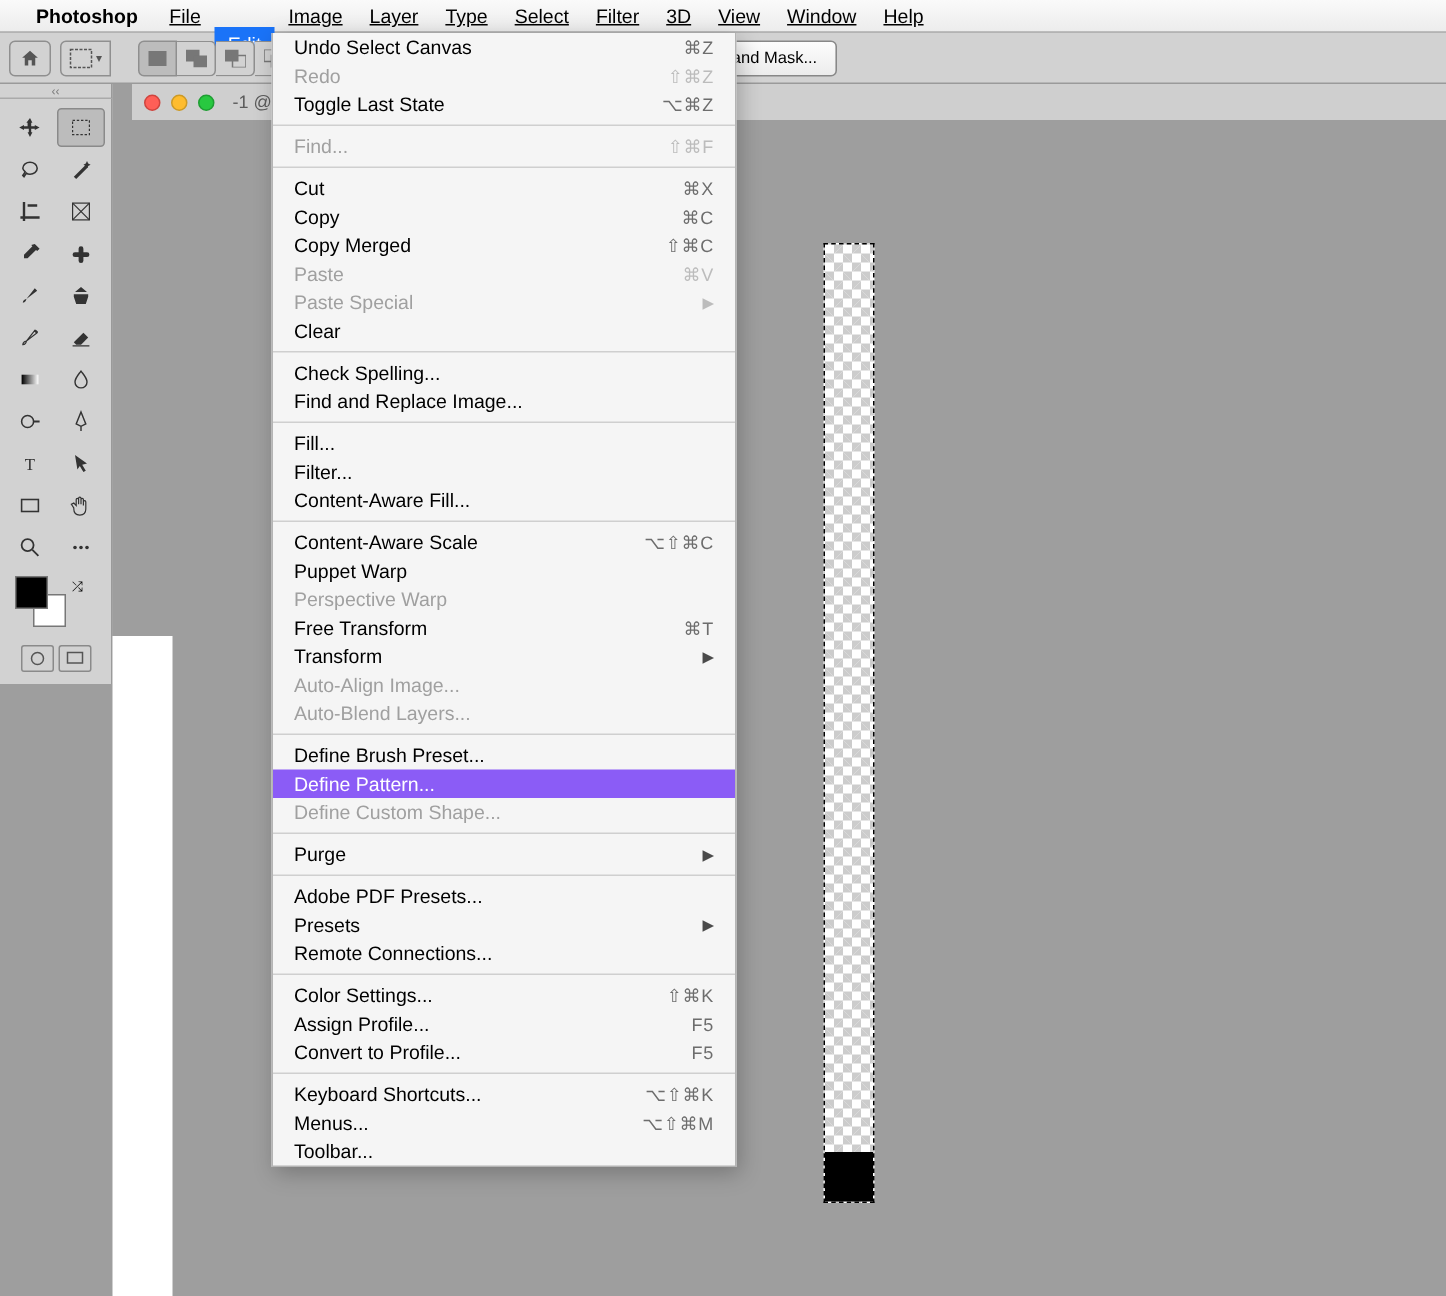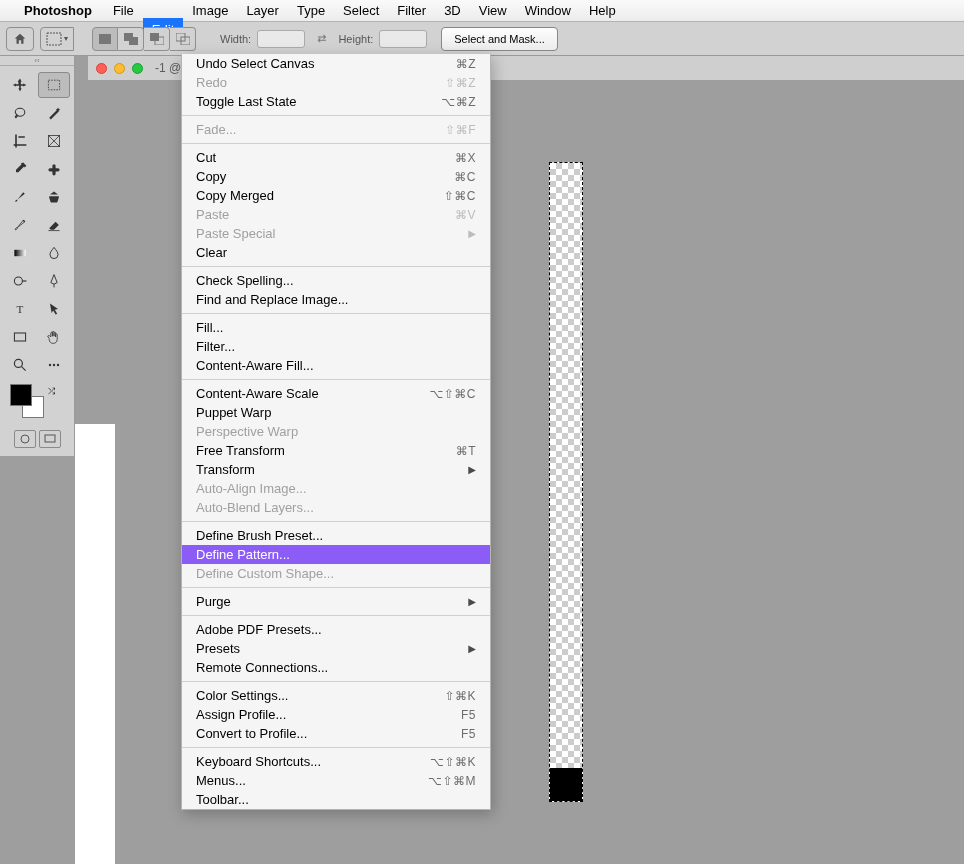--- a/index.html
+++ b/index.html
@@ -25,20 +25,21 @@
   }
   .menubar .apple {
     font-size: 15px; margin-right: 12px;
   }
   .menubar .app-name { font-weight: 600; margin-right: 12px; }
   .menubar .menubar-item {
     padding: 0 9px;
     height: 22px;
     display: flex;
     align-items: center;
+    text-decoration: underline;
   }
   .menubar .menubar-item.open {
     background: #1a73f8;
     color: #fff;
     margin-top: 37px;
   }
 
   
   .options-bar {
     height: 34px;
@@ -185,21 +186,20 @@
     position: absolute;
     left: 181px;
     top: 22px;
     width: 310px;
     background: #f5f5f5;
     border: 1px solid #b4b4b4;
     border-top: none;
     box-shadow: 2px 4px 14px rgba(0,0,0,0.25);
     z-index: 50;
     font-size: 13px;
-    margin-top: 32px;
   }
   .dd-item {
     height: 19px;
     display:flex;
     align-items:center;
     padding: 0 14px;
     justify-content: space-between;
     color: #000;
   }
   .dd-item.disabled { color: #a0a0a0; }
@@ -456,21 +456,21 @@
     <div class="dd-item disabled">
       <span>Redo</span>
       <span class="shortcut">⇧⌘Z</span>
     </div>
     <div class="dd-item">
       <span>Toggle Last State</span>
       <span class="shortcut">⌥⌘Z</span>
     </div>
     <div class="dd-sep"></div>
     <div class="dd-item disabled">
-      <span>Fade...</span>
+      <span>Find...</span>
       <span class="shortcut">⇧⌘F</span>
     </div>
     <div class="dd-sep"></div>
     <div class="dd-item">
       <span>Cut</span>
       <span class="shortcut">⌘X</span>
     </div>
     <div class="dd-item">
       <span>Copy</span>
       <span class="shortcut">⌘C</span>

